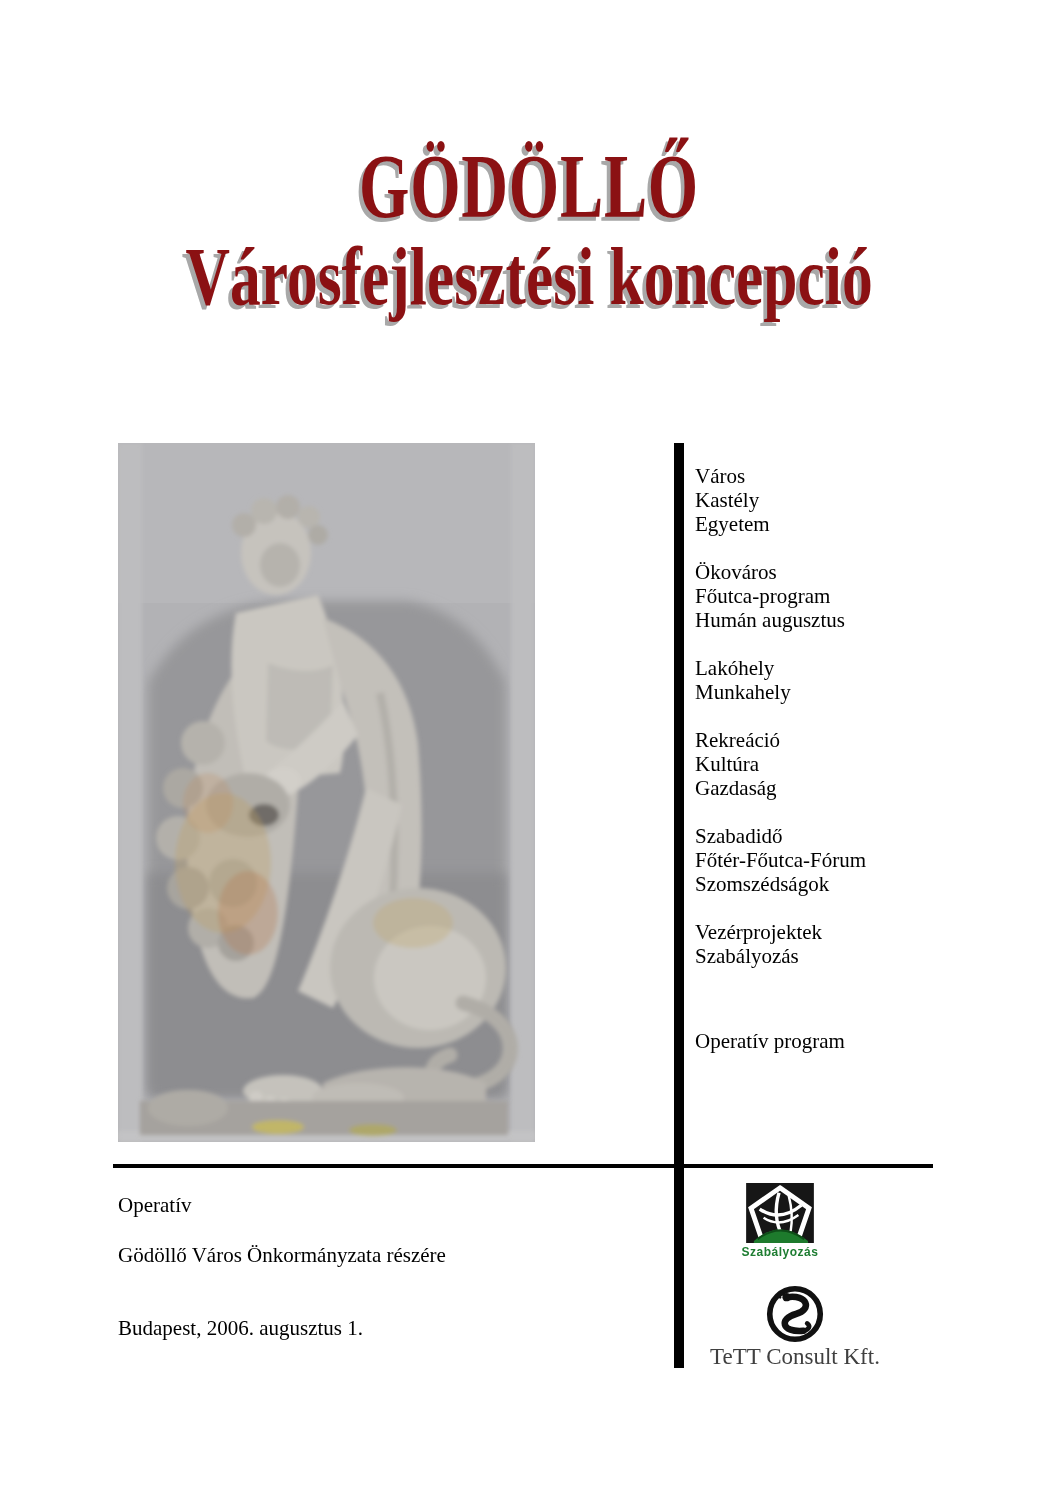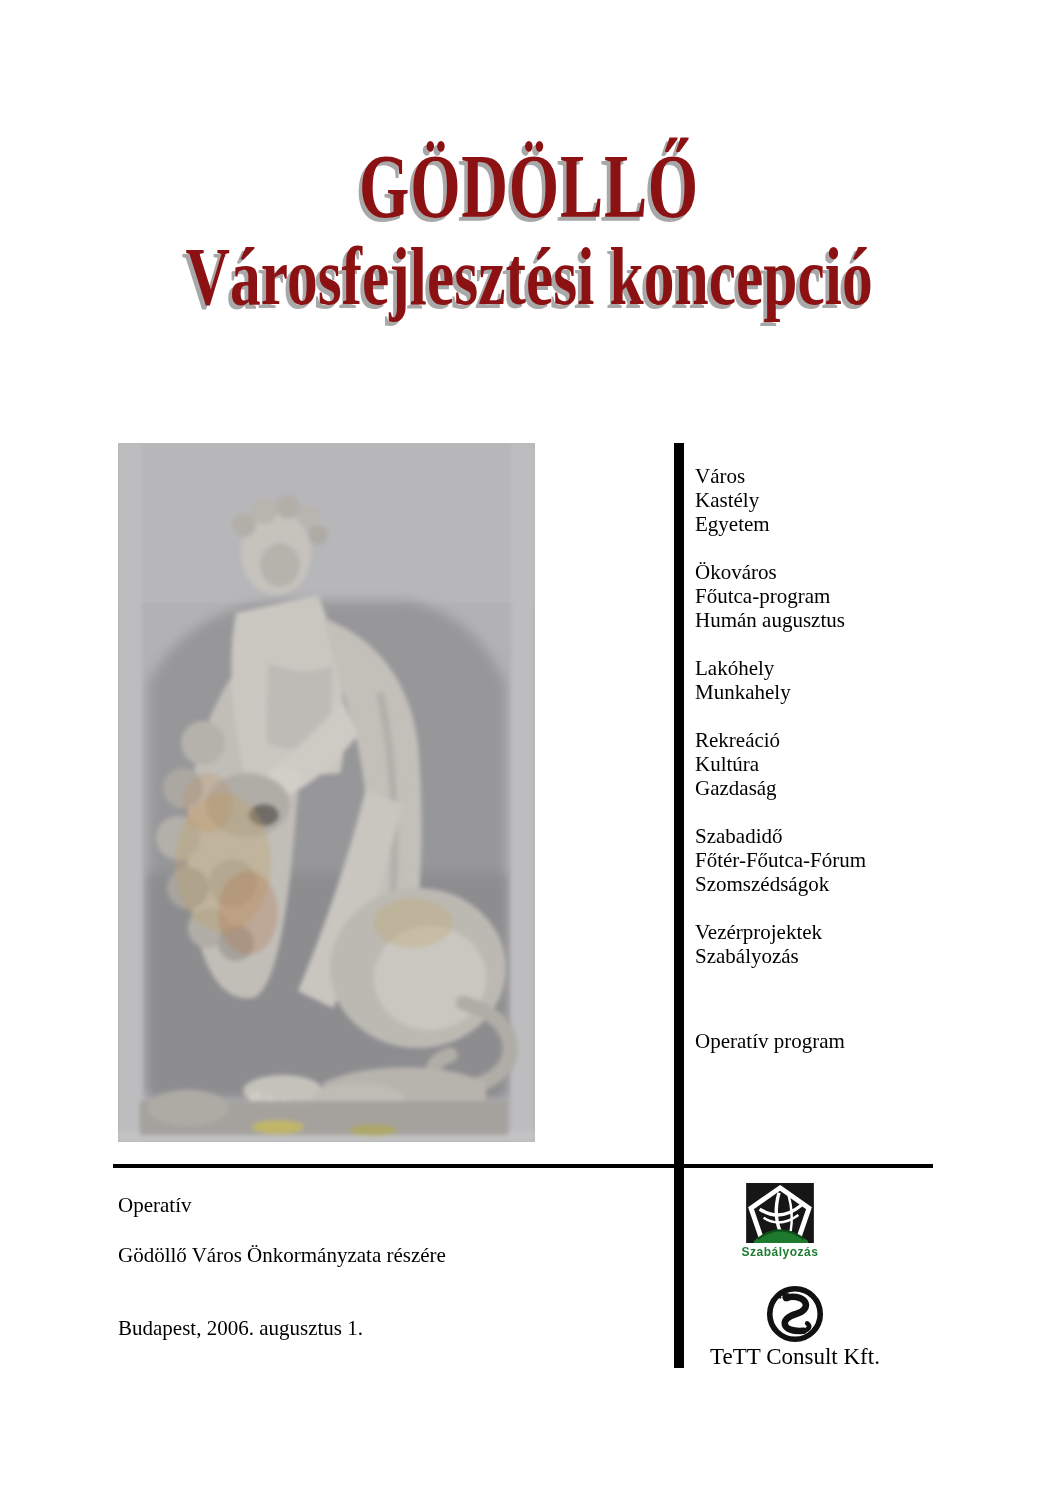--- a/index.html
+++ b/index.html
@@ -60,21 +60,21 @@
   .logo-ertekterkep{position:absolute;left:735px;top:1183px;width:90px;text-align:center;}
   .logo-ertekterkep svg{display:block;margin:0 auto;}
   .logo-ertekterkep .caption{
     margin-top:2px;
     font-family:"Liberation Sans", sans-serif;
     font-size:12px;font-weight:bold;letter-spacing:.5px;
     color:#1E7D32;
   }
   .logo-tett{position:absolute;left:700px;top:1285px;width:190px;text-align:center;}
   .logo-tett svg{display:block;margin:0 auto;}
-  .logo-tett .caption{margin-top:1px;font-size:23px;color:#000000;}
+  .logo-tett .caption{margin-top:1px;font-size:23px;color:#404040;}
 </style>
 </head>
 <body>
 
 <div class="page">
 
   <div class="title-line title-1">
     <span class="stretch">GÖDÖLLŐ</span>
   </div>
   <div class="title-line title-2">

